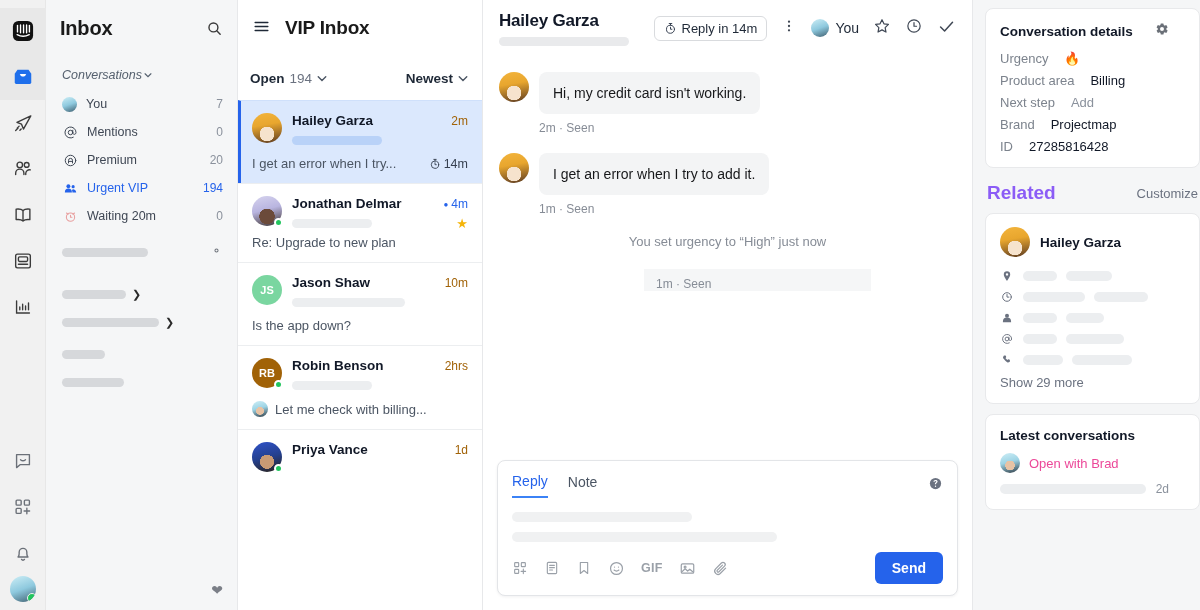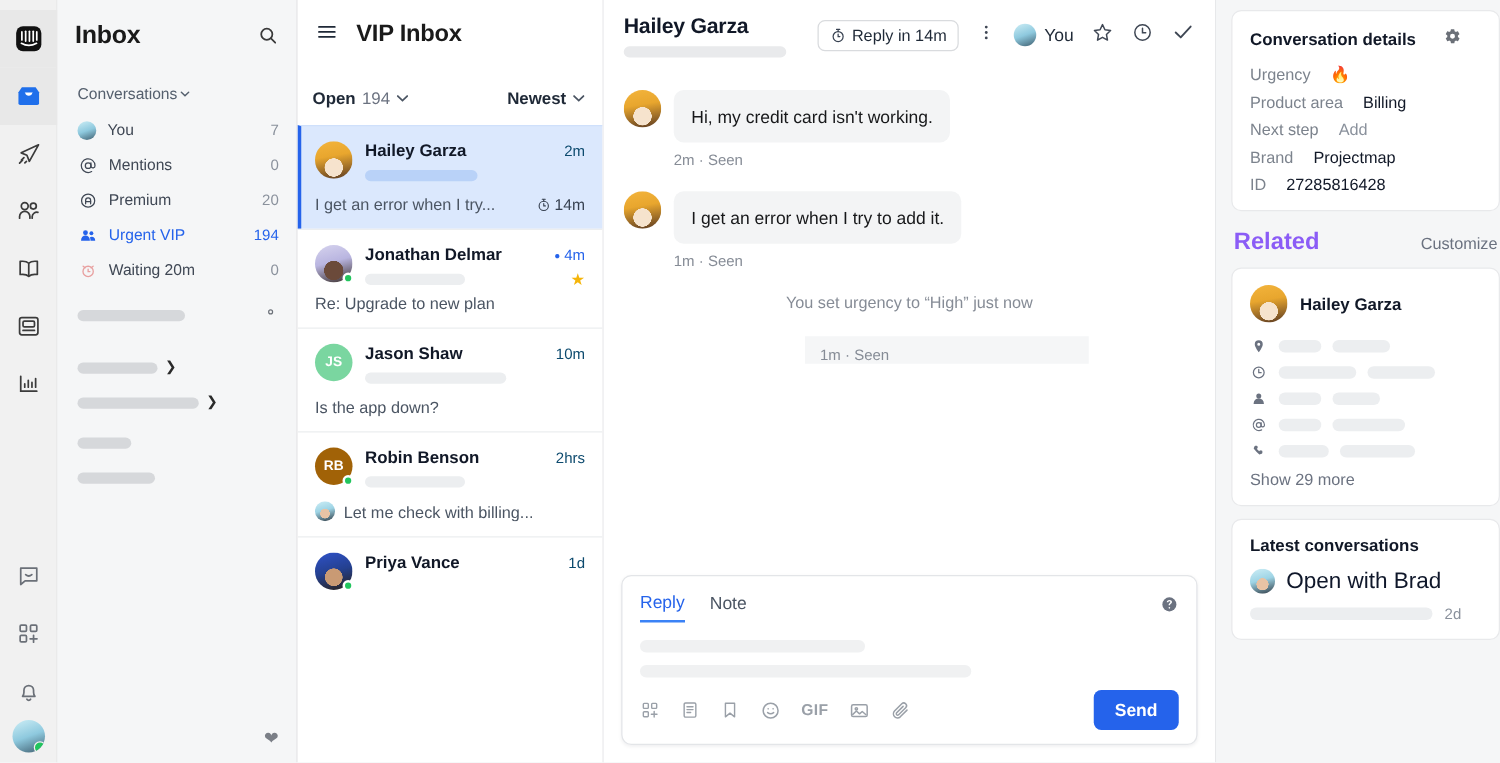--- a/index.html
+++ b/index.html
@@ -52,20 +52,21 @@
     display: flex; align-items: center; justify-content: space-between;
     height: 56px;
   }
   .inbox-title { font-size: 20px; font-weight: 700; color: #1a1a1a; letter-spacing: -0.2px; }
   .ic-btn { color: #4a4a4a; display:flex; align-items:center; }
 
   .conv-group {
     display:flex; align-items:center; gap:1px;
     font-size: 12.5px; color: #55606e; font-weight: 400;
     margin: 12px 0 8px 2px;
+    font-style: italic;
   }
   .nav-item {
     display: flex; align-items: center; gap: 9px;
     height: 28px; font-size: 12.5px; color: #3f4754;
     padding-left: 2px;
   }
   .nav-item .nlabel { flex: 1 1 auto; white-space: nowrap; overflow: hidden; }
   .nav-item .ncount { font-size: 12px; color: #8a919c; }
   .nav-item.active .nlabel, .nav-item.active .ncount { color: #2563eb; }
   .nav-item.active .nav-ic { color: #2563eb; }
@@ -125,21 +126,21 @@
   }
   .ci-av .face { position:absolute; inset:0; border-radius:50%; overflow:hidden; }
   .ci-av .dot {
     position:absolute; right:-1px; bottom:-1px; width:9px; height:9px;
     border-radius:50%; background:#22c55e; border:2px solid #fff;
   }
   .ci-mid { flex:1 1 auto; min-width:0; }
   .ci-name { font-size: 13.5px; font-weight: 700; color:#111827; line-height: 16px; }
   .ci-sk { height: 9px; border-radius: 6px; margin-top: 7px; }
   .ci-right { text-align:right; flex: 0 0 auto; padding-top:1px;}
-  .ci-time { font-size: 12px; color:#0c4a6e; white-space:nowrap; }
+  .ci-time { font-size: 12px; color:#a16207; white-space:nowrap; }
   .ci-time.unread { color:#2563eb; }
   .ci-time.unread::before {
     content:'●'; font-size: 8px; margin-right: 3px; vertical-align: 1px; color:#2563eb;
   }
   .ci-star { color:#f5b50a; font-size: 13px; margin-top: 5px; }
   .ci-bottom {
     display:flex; align-items:center; gap: 7px; margin-top: 11px;
   }
   .ci-preview {
     flex:1 1 auto; font-size: 13px; color:#4b5563;
@@ -237,21 +238,21 @@
   .sect-link { font-size: 13px; color:#6b7280; white-space:nowrap; }
   .rel-person { display:flex; align-items:center; gap: 10px; margin-bottom: 13px; }
   .rel-av { width:30px; height:30px; border-radius:50%; overflow:hidden; flex:0 0 30px;}
   .rel-name { font-size: 13.5px; font-weight:700; color:#111827; }
   .attr-sk { display:flex; align-items:center; gap: 9px; margin-bottom: 9px; }
   .attr-sk .ic { width:14px; flex:0 0 14px; color:#6b7280; display:flex; align-items:center; justify-content:center;}
   .attr-sk .b { height: 10px; border-radius: 6px; background:#eceef0; }
   .show-more { font-size: 13px; color:#6b7280; margin-top: 3px; }
   .lc-row { display:flex; align-items:center; gap:9px; margin-top: 10px; }
   .lc-av { width:20px; height:20px; border-radius:50%; flex:0 0 20px; overflow:hidden;}
-  .lc-text { font-size: 18px; color:#0f172a; }
+  .lc-text { font-size: 13px; color:#ec4899; }
   .lc-sk { display:flex; align-items:center; gap:10px; margin-top: 9px; }
   .lc-sk .b { flex:1 1 auto; height:10px; border-radius:6px; background:#eceef0; }
   .lc-sk .t { font-size:12px; color:#8a919c; }
 
   
   .ph-hailey { background: radial-gradient(circle at 50% 70%, #f6e3cd 0 28%, transparent 29%),
                            linear-gradient(170deg,#f3b43c 0%,#e8a62e 40%,#5b3a22 100%); }
   .ph-jonathan { background: radial-gradient(circle at 50% 68%, #6b4a3a 0 30%, transparent 31%),
                              linear-gradient(165deg,#d6d3ee 0%,#b9b5e0 45%,#3a2f2b 100%); }
   .ph-brad { background: radial-gradient(circle at 50% 62%, #e7c3a5 0 30%, transparent 31%),

